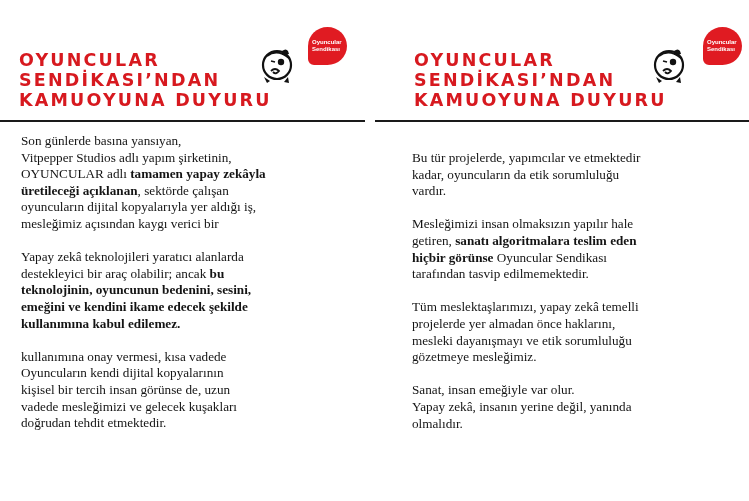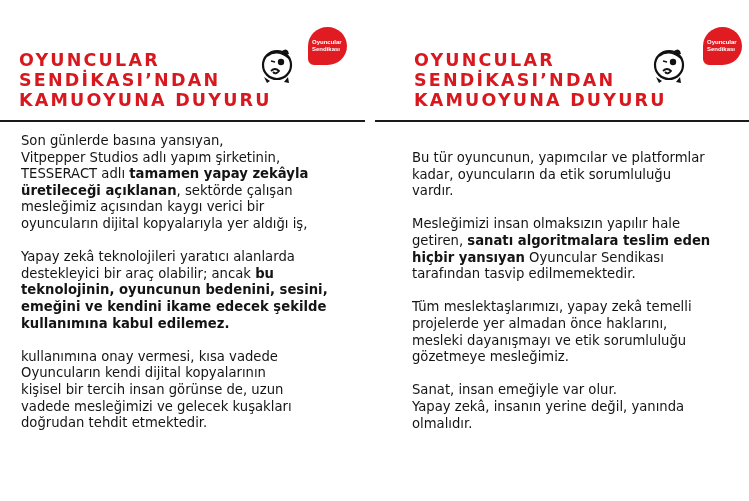--- a/index.html
+++ b/index.html
@@ -16,21 +16,21 @@
   #panel-right .rule { left:0; width:374px; }
   .mascot { position:absolute; width:40px; height:42px; }
   #panel-left .mascot { left:258px; top:44px; }
   #panel-right .mascot { left:275px; top:44px; }
   .badge { position:absolute; width:39px; height:38px; background:#e01b22; border-radius:50% 50% 50% 6px; color:#fff; font-size:6px; font-weight:bold; line-height:7px; display:flex; flex-direction:column; justify-content:center; padding-left:4px; box-sizing:border-box; }
   #panel-left .badge { left:308px; top:27px; }
   #panel-right .badge { left:328px; top:27px; }
   .body { position:absolute; font-family:"DejaVu Sans", sans-serif; font-size:13.2px; line-height:16.6px; color:#141414; }
   #panel-left .body { left:21px; top:133px; width:345px; }
   #panel-right .body { left:37px; top:150px; width:340px; }
-  .para { margin:0 0 16.6px 0; }
+  .para { margin:0 0 16.6px 0;font-family:Liberation Serif, serif; }
   .para span { }
   .b { font-weight:bold; }
   .line { display:block; white-space:nowrap; }
 </style>
 </head>
 <body>
 
 <div class="panel" id="panel-left">
   <div class="title">
     <div>OYUNCULAR</div>
@@ -48,24 +48,24 @@
   </svg>
   <div class="badge">
     <span>Oyuncular</span>
     <span>Sendikası</span>
   </div>
   <div class="rule"></div>
   <div class="body" id="body-left">
       <div class="para">
         <span class="line"><span>Son günlerde basına yansıyan,</span></span>
         <span class="line"><span>Vitpepper Studios adlı yapım şirketinin,</span></span>
-        <span class="line"><span>TESSERACT adlı </span><span class="b">tamamen yapay zekâyla</span></span>
+        <span class="line"><span>OYUNCULAR adlı </span><span class="b">tamamen yapay zekâyla</span></span>
         <span class="line"><span class="b">üretileceği açıklanan</span><span>, sektörde çalışan</span></span>
+        <span class="line"><span>oyuncuların dijital kopyalarıyla yer aldığı iş,</span></span>
         <span class="line"><span>mesleğimiz açısından kaygı verici bir</span></span>
-        <span class="line"><span>oyuncuların dijital kopyalarıyla yer aldığı iş,</span></span>
       </div>
       <div class="para">
         <span class="line"><span>Yapay zekâ teknolojileri yaratıcı alanlarda</span></span>
         <span class="line"><span>destekleyici bir araç olabilir; ancak </span><span class="b">bu</span></span>
         <span class="line"><span class="b">teknolojinin, oyuncunun bedenini, sesini,</span></span>
         <span class="line"><span class="b">emeğini ve kendini ikame edecek şekilde</span></span>
         <span class="line"><span class="b">kullanımına kabul edilemez.</span></span>
       </div>
       <div class="para">
         <span class="line"><span>kullanımına onay vermesi, kısa vadede</span></span>
@@ -92,28 +92,28 @@
     <path d="M13 27 q4 -4 8 0 q-3 4 -6 1" fill="none" stroke="#111" stroke-width="1.8"></path>
     <path d="M6 33 l6 4 l-3 2 z M30 33 l-4 5 l5 1 z" fill="#111"></path>
   </svg>
   <div class="badge">
     <span>Oyuncular</span>
     <span>Sendikası</span>
   </div>
   <div class="rule"></div>
   <div class="body" id="body-right">
       <div class="para">
-        <span class="line"><span>Bu tür oyuncunun, yapımcılar ve platformlar</span></span>
+        <span class="line"><span>Bu tür projelerde, yapımcılar ve etmektedir</span></span>
         <span class="line"><span>kadar, oyuncuların da etik sorumluluğu</span></span>
         <span class="line"><span>vardır.</span></span>
       </div>
       <div class="para">
         <span class="line"><span>Mesleğimizi insan olmaksızın yapılır hale</span></span>
         <span class="line"><span>getiren, </span><span class="b">sanatı algoritmalara teslim eden</span></span>
-        <span class="line"><span class="b">hiçbir yansıyan</span><span> Oyuncular Sendikası</span></span>
+        <span class="line"><span class="b">hiçbir görünse</span><span> Oyuncular Sendikası</span></span>
         <span class="line"><span>tarafından tasvip edilmemektedir.</span></span>
       </div>
       <div class="para">
         <span class="line"><span>Tüm meslektaşlarımızı, yapay zekâ temelli</span></span>
         <span class="line"><span>projelerde yer almadan önce haklarını,</span></span>
         <span class="line"><span>mesleki dayanışmayı ve etik sorumluluğu</span></span>
         <span class="line"><span>gözetmeye mesleğimiz.</span></span>
       </div>
       <div class="para">
         <span class="line"><span>Sanat, insan emeğiyle var olur.</span></span>

